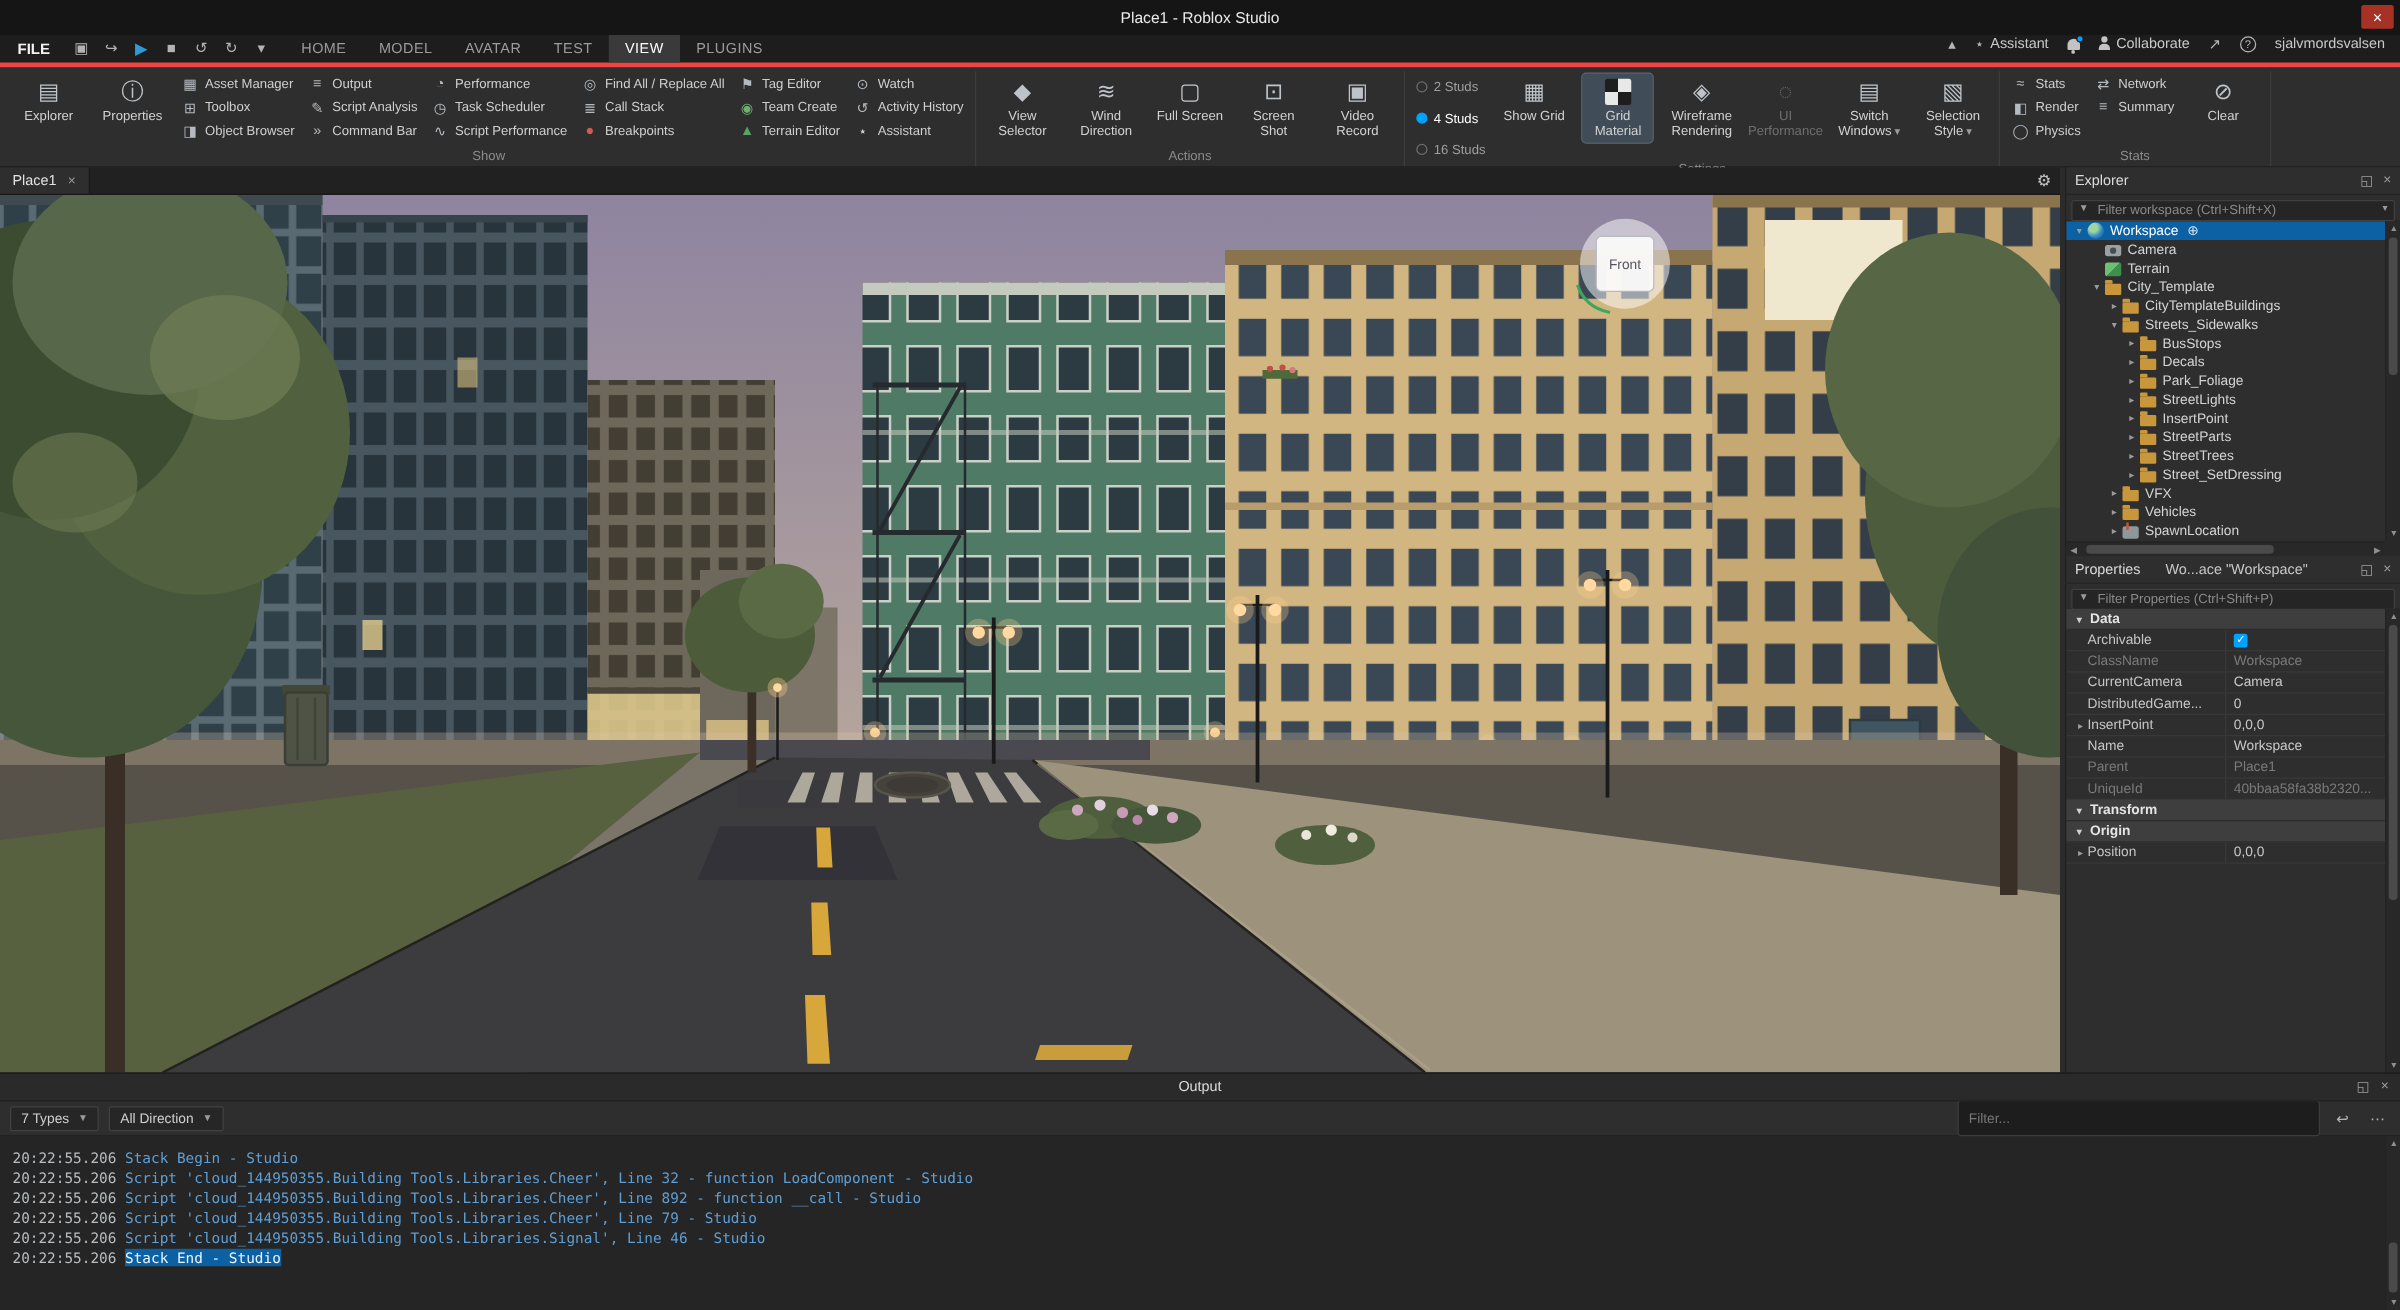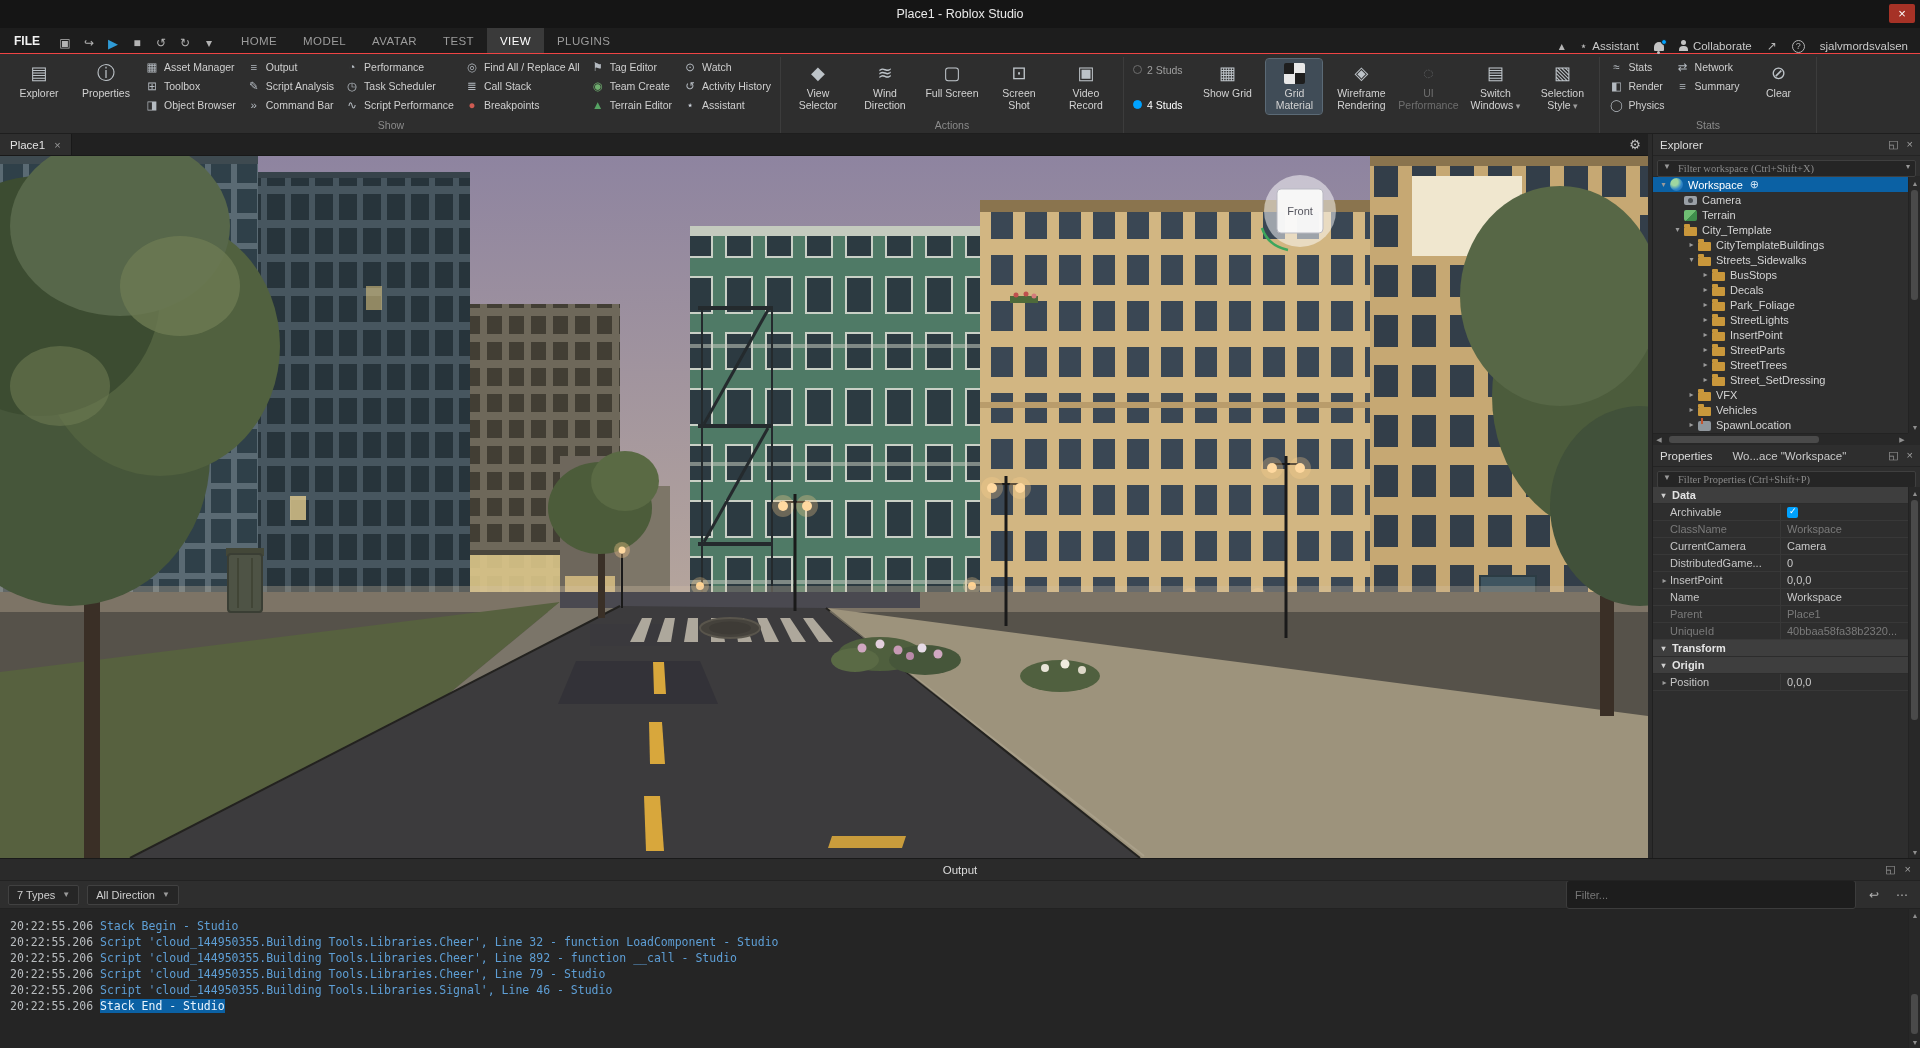--- a/index.html
+++ b/index.html
@@ -6,21 +6,21 @@
   html,body{width:1920px;height:1048px;overflow:hidden}
   body{font-family:"Liberation Sans",sans-serif;background:#2b2b2b;color:#d0d0d0;position:relative}
   #app{position:absolute;inset:0;width:1920px;height:1048px}
 
   
   .titlebar{position:absolute;left:0;top:0;width:100%;height:28px;background:#151515;display:flex;align-items:center;justify-content:center}
   .titlebar .title{font-size:12.5px;color:#e9e9e9}
   .win-close{position:absolute;right:5px;top:4px;width:26px;height:19px;background:#a63226;color:#fff;border-radius:2px;display:flex;align-items:center;justify-content:center;font-size:13px;cursor:pointer}
 
   
-  .menurow{position:absolute;top:28px;left:0;width:100%;height:26px;background:#1d1d1d;border-bottom:1px solid #ef4444;display:flex;align-items:flex-end}
+  .menurow{position:absolute;top:28px;left:0;width:100%;height:26px;background:#1d1d1d;border-bottom:4px solid #ef4444;display:flex;align-items:flex-start}
   .filebtn{padding:0 14px;font-weight:bold;font-size:12px;color:#f2f2f2;height:100%;display:flex;align-items:center}
   .quickbar{display:flex;align-items:center;gap:2px;padding-right:8px}
   .qbtn{min-width:22px;height:20px;display:flex;align-items:center;justify-content:center;color:#b3b3b3;font-size:12px;border-radius:2px}
   .qbtn.play{color:#2f9bd6;font-size:13px}
   .mtabs{display:flex;height:100%}
   .mtab{padding:0 13px;height:100%;display:flex;align-items:center;font-size:11.5px;color:#9c9c9c;letter-spacing:.4px}
   .mtab.active{background:#3a3a3a;color:#fff}
   .menu-right{margin-left:auto;display:flex;align-items:center;gap:15px;padding-right:12px;font-size:11.5px;color:#c9c9c9}
   .mr-item{display:flex;align-items:center;gap:5px}
   .mr-ic{color:#b5b5b5;font-size:12px}
@@ -40,21 +40,21 @@
   .rlarge.active{background:#404c57;outline:1px solid #5b6a76}
   .rlarge.disabled{opacity:.38}
   .rlicon{height:23px;font-size:18px;line-height:23px;color:#bdc3c8;text-align:center}
   .rlicon.checker{width:21px;height:21px;margin:1px 0;background:conic-gradient(#e8e8e8 25%,#1e1e1e 0 50%,#e8e8e8 0 75%,#1e1e1e 0);border-radius:2px}
   .rllabel{font-size:10.5px;color:#d2d2d2;text-align:center;line-height:1.18}
   .rllabel .dd{color:#9c9c9c;font-size:9px}
   .rcol{display:flex;flex-direction:column;gap:4px}
   .rsmall{display:flex;align-items:center;gap:5px;font-size:10.5px;color:#cfcfcf;height:15px;white-space:nowrap;cursor:pointer}
   .rsicon{width:14px;text-align:center;color:#b4bac0;font-size:11.5px;flex:none}
   .i-breakpoints{color:#cf5b52}.i-terrain-editor{color:#56a363}.i-team-create{color:#6fae6f}.i-assistant{color:#cfd6de}
-  .studs{padding-top:3px;gap:20px}
+  .studs{padding-top:3px;gap:10px}
   .stud{color:#9f9f9f}
   .stud .radio{width:9px;height:9px;border-radius:50%;border:1.5px solid #6d6d6d;flex:none}
   .stud.sel{color:#fff}
   .stud.sel .radio{background:#00a2ff;border-color:#00a2ff}
 
   
   .doctabs{position:absolute;top:134px;left:0;width:1648px;height:22px;background:#212121;display:flex;align-items:stretch;border-bottom:1px solid #191919}
   .doctab{background:#2e2e2e;display:flex;align-items:center;gap:9px;padding:0 10px;font-size:11.5px;color:#e2e2e2;border-right:1px solid #191919;cursor:pointer}
   .doctab .x{color:#9a9a9a;font-size:11px}
   .vp-gear{position:absolute;right:7px;top:3px;color:#c3c3c3;font-size:13px;cursor:pointer}
@@ -63,21 +63,21 @@
   .viewport{position:absolute;top:156px;left:0;width:1648px;height:702px;background:#000;cursor:crosshair}
   .viewport svg{display:block}
 
   
   .panel{position:absolute;left:1652px;width:268px;background:#2e2e2e;border-left:1px solid #202020}
   .phead{height:22px;display:flex;align-items:center;padding:0 7px;background:#2e2e2e;border-bottom:1px solid #242424;font-size:11.5px;color:#dcdcdc;gap:6px}
   .phead .hicons{margin-left:auto;display:flex;gap:8px;color:#9f9f9f;font-size:11px}
   .phead .hicons span{cursor:pointer}
   .pcontext{color:#c9c9c9;margin-left:14px;white-space:nowrap;overflow:hidden}
   .pfilter{height:21px;padding:2px 4px;border-bottom:1px solid #272727;position:relative}
-  .pfilter input{width:100%;height:17px;background:#252525;border:1px solid #3f3f3f;border-radius:2px;font-family:Liberation Serif, serif;font-size:10.5px;color:#cccccc;padding:0 16px 0 20px;outline:none}
+  .pfilter input{width:100%;height:17px;background:#252525;border:1px solid #3f3f3f;border-radius:2px;font-family:Liberation Sans, sans-serif;font-size:10.5px;color:#cccccc;padding:0 16px 0 20px;outline:none}
   .pfilter input::placeholder{color:#8a8a8a}
   .pfilter .funnel{position:absolute;left:10px;top:6px;font-size:8px;color:#9a9a9a}
   .pfilter .fchev{position:absolute;right:10px;top:6px;font-size:8px;color:#9a9a9a}
 
   
   .treewrap{position:absolute;left:0;right:12px;top:43px;bottom:12px;overflow:hidden}
   .trow{height:15px;display:flex;align-items:center;font-size:11px;color:#d4d4d4;white-space:nowrap;cursor:pointer}
   .trow.sel{background:#0b61a4;color:#fff}
   .tarrow{width:11px;font-size:8px;color:#9b9b9b;text-align:center;flex:none}
   .tlabel{padding-left:1px}

